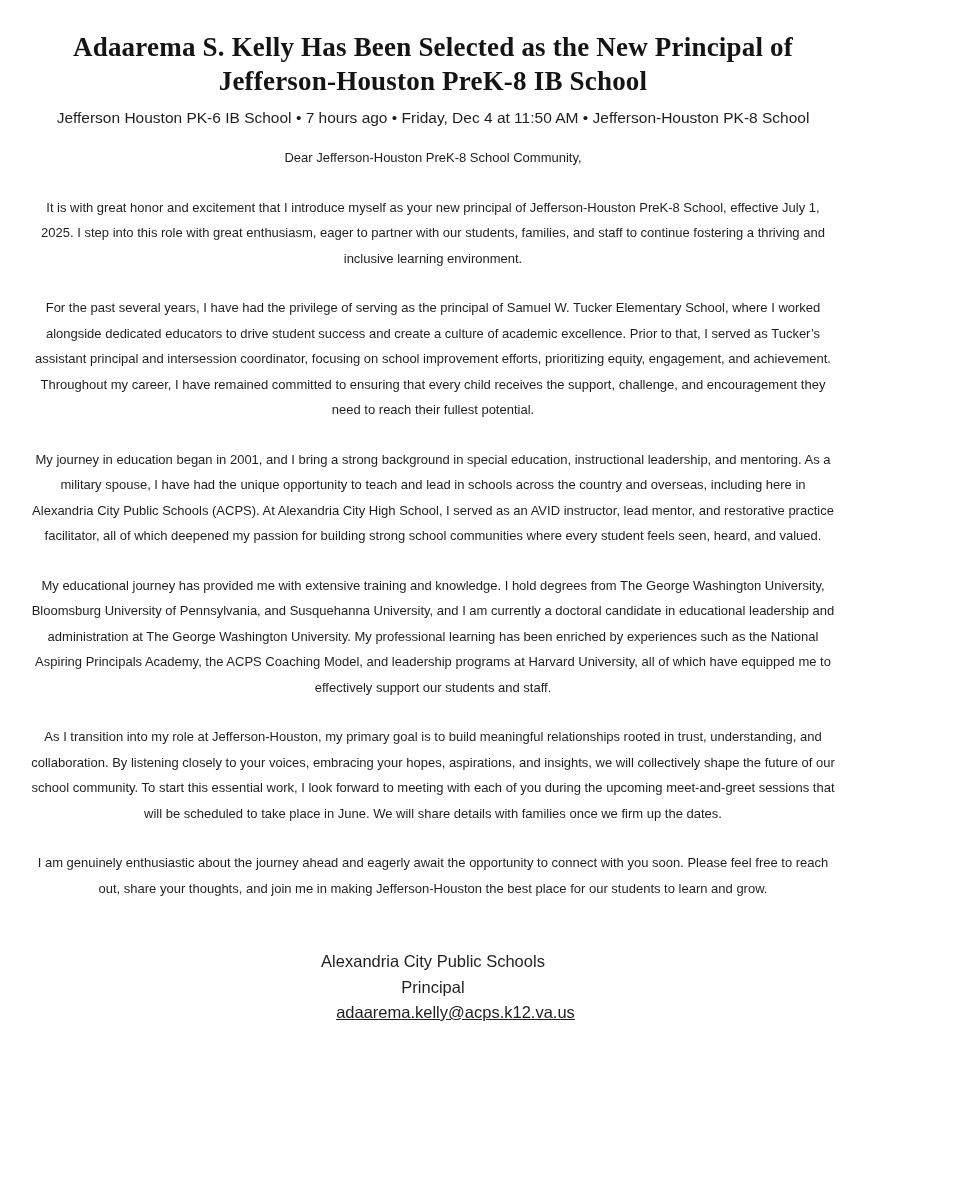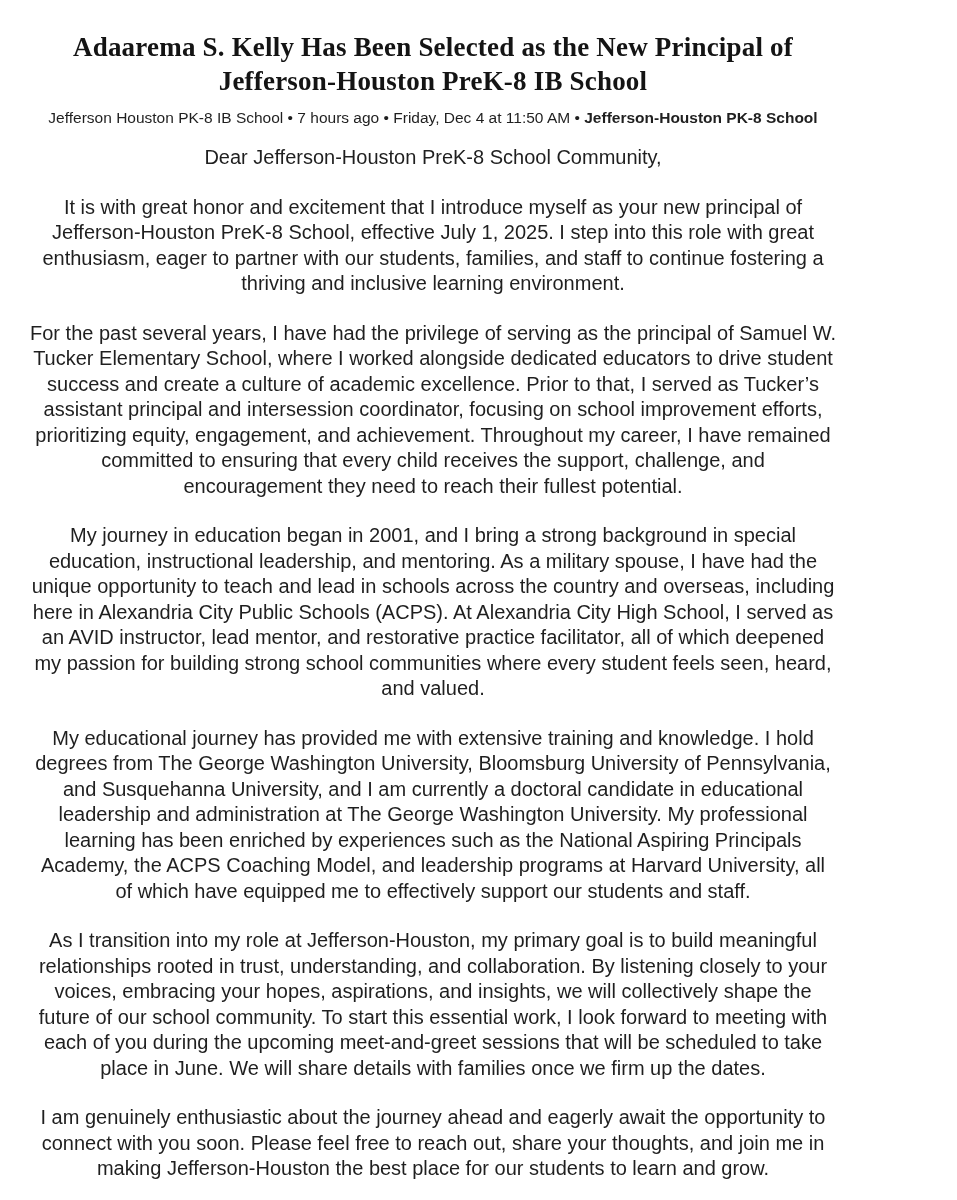--- a/index.html
+++ b/index.html
@@ -30,24 +30,24 @@
     letter-spacing: 0.2px;
   }
   .byline {
     font-size: 15.5px;
     line-height: 20px;
     color: #1f1f1f;
     margin: 0;
     max-width: 900px;
   }
   .byline .byline-bold {
-    font-weight: 700;
+    font-weight: 400;
   }
   .letter-body p {
-    font-size: 20px;
+    font-size: 13px;
     line-height: 25.5px;
     margin: 24px 0;
     max-width: 897px;
   }
   .letter-body p.greeting {
     margin: 17px 0 24px 0;
   }
   .signature {
     font-size: 16.5px;
     line-height: 25.5px;
@@ -65,21 +65,21 @@
   }
 </style>
 </head>
 <body>
 
 <div class="page">
 
   <h1 class="article-title">Adaarema S. Kelly Has Been Selected as the New Principal of Jefferson-Houston PreK-8 IB School</h1>
 
   <p class="byline">
-    <span>Jefferson Houston PK-8 IB School</span>
+    <span>Jefferson Houston PK-6 IB School</span>
     <span>•</span>
     <span>7 hours ago</span>
     <span>•</span>
     <span>Friday, Dec 4 at 11:50 AM</span>
     <span>•</span>
     <span class="byline-bold">Jefferson-Houston PK-8 School</span>
   </p>
 
   <div class="letter-body">
     <p class="greeting">Dear Jefferson-Houston PreK-8 School Community,</p>

